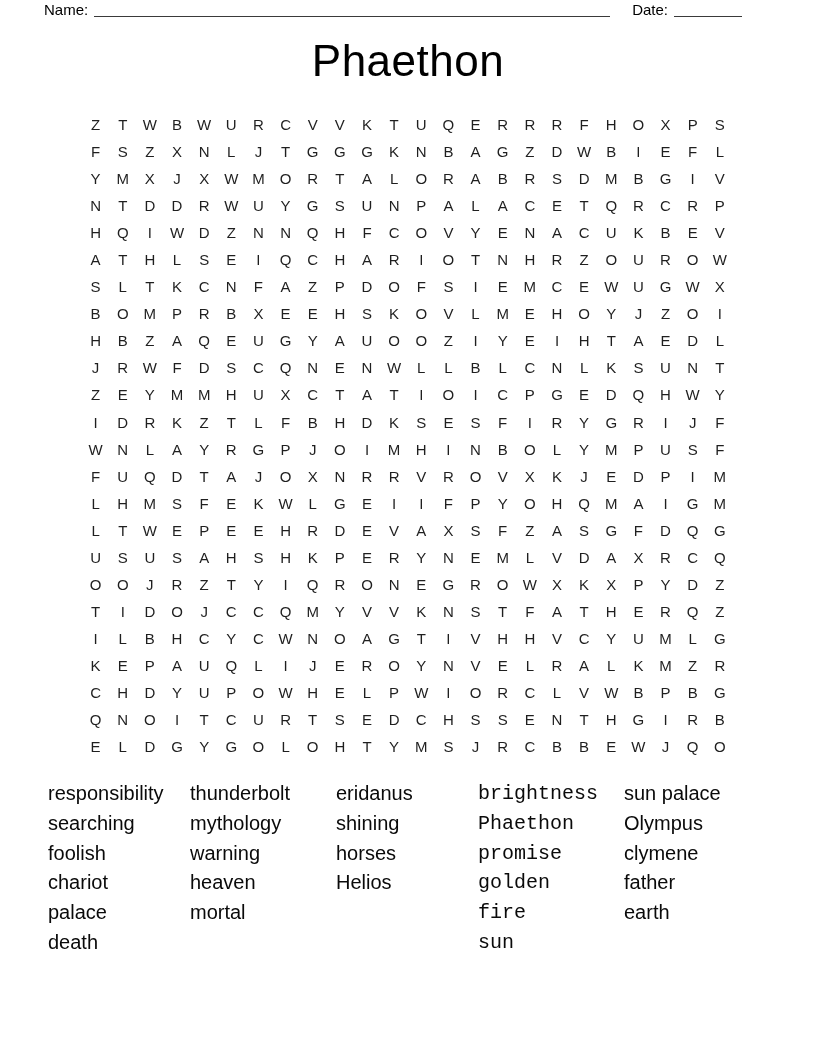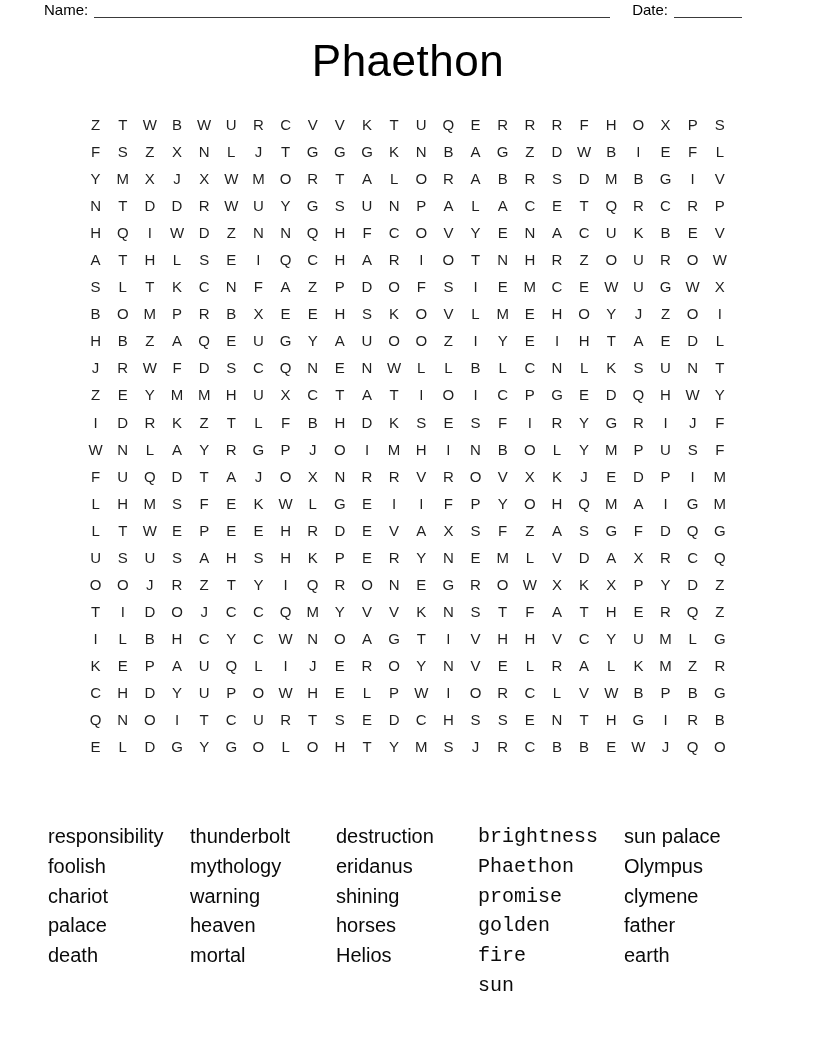--- a/index.html
+++ b/index.html
@@ -16,21 +16,21 @@
     overflow: hidden;
   }
 
   
   .header-row {
     position: absolute;
     top: 1px;
     left: 44px;
     right: 74px;
     display: flex;
-    align-items: center;
+    align-items: flex-start;
     font-size: 15px;
     line-height: 18px;
   }
   .hlabel { white-space: nowrap; }
   .blank-line {
     border-bottom: 1px solid #3a3a3a;
     height: 15px;
     display: inline-block;
   }
   .name-line { flex: 1 1 auto; margin: 0 22px 1px 6px; }
@@ -66,21 +66,21 @@
     align-items: center;
     justify-content: center;
     font-size: 15px;
     color: #1f1f1f;
   }
 
   
   .words {
     position: absolute;
     left: 48px;
-    top: 822px;
+    top: 779px;
     display: flex;
     font-size: 20px;
   }
   .word-col { flex: 0 0 auto; }
   .word-col:nth-child(1) { width: 142px; }
   .word-col:nth-child(2) { width: 146px; }
   .word-col:nth-child(3) { width: 142px; }
   .word-col:nth-child(4) { width: 146px; font-family: Liberation Mono, monospace; }
   .word {
     line-height: 29.8px;
@@ -723,34 +723,34 @@
       <span class="grid-cell">W</span>
       <span class="grid-cell">J</span>
       <span class="grid-cell">Q</span>
       <span class="grid-cell">O</span>
     </div>
   </div>
 
 <div class="words">
     <div class="word-col">
       <div class="word">responsibility</div>
+      <div class="word">searching</div>
       <div class="word">foolish</div>
       <div class="word">chariot</div>
       <div class="word">palace</div>
       <div class="word">death</div>
     </div>
     <div class="word-col">
       <div class="word">thunderbolt</div>
       <div class="word">mythology</div>
       <div class="word">warning</div>
       <div class="word">heaven</div>
       <div class="word">mortal</div>
     </div>
     <div class="word-col">
-      <div class="word">destruction</div>
       <div class="word">eridanus</div>
       <div class="word">shining</div>
       <div class="word">horses</div>
       <div class="word">Helios</div>
     </div>
     <div class="word-col">
       <div class="word">brightness</div>
       <div class="word">Phaethon</div>
       <div class="word">promise</div>
       <div class="word">golden</div>

